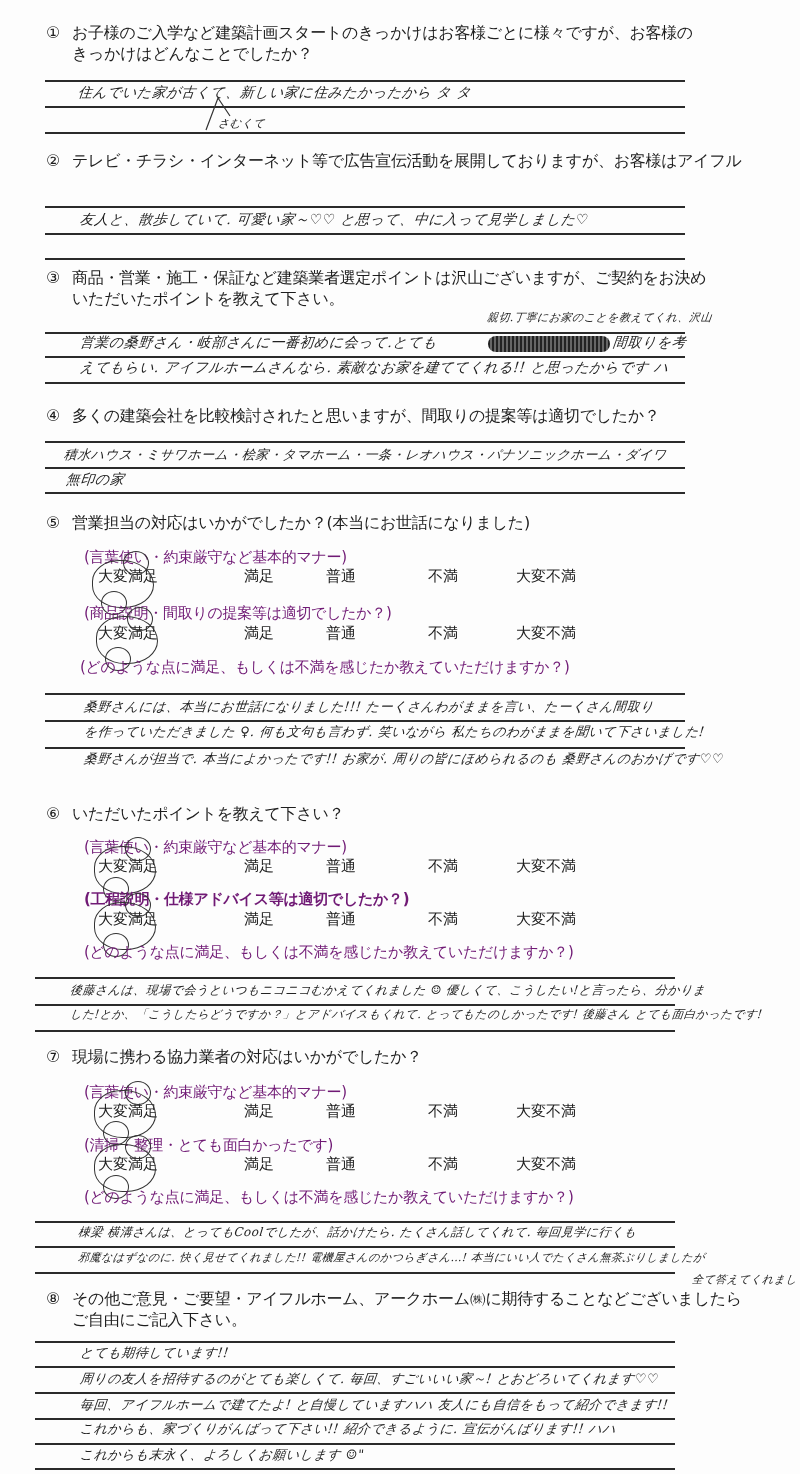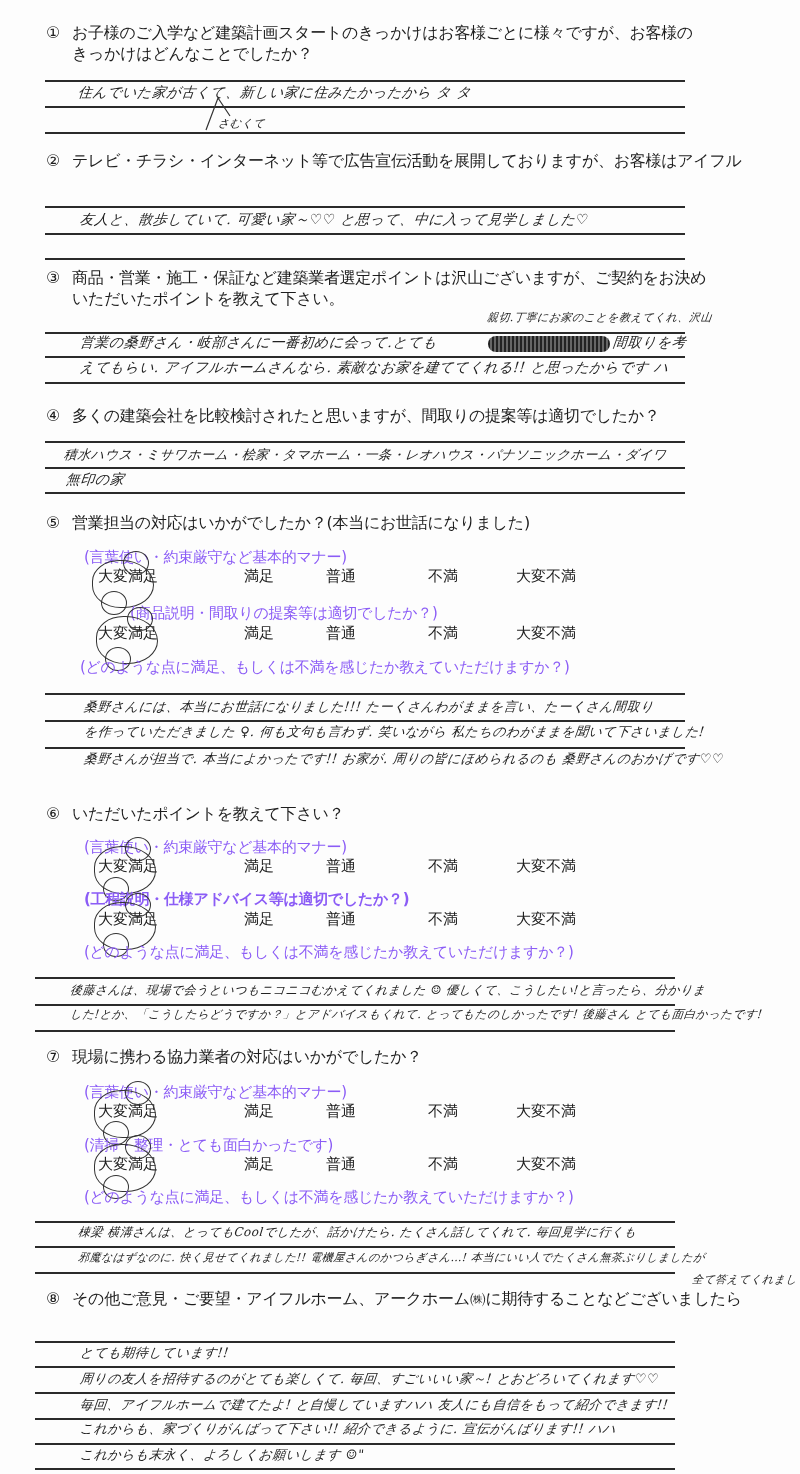--- a/index.html
+++ b/index.html
@@ -9,21 +9,21 @@
   }
   .q { position: absolute; left: 46px; font-size: 16px; line-height: 21px; letter-spacing: -0.3px; color: #1d1d1d; }
   .q .num { display: inline-block; width: 26px; }
   .q .line2 { padding-left: 26px; display: block; }
   .rule { position: absolute; height: 1.6px; background: #2b2b2b; }
   .hw {
     position: absolute; font-family: "DejaVu Serif", serif; font-style: italic;
     font-size: 14px; color: #222; letter-spacing: 0.5px; white-space: nowrap; transform: skewX(-6deg);
   }
   .hw.small { font-size: 11px; }
-  .sub { position: absolute; left: 84px; font-size: 15px; color: #8b5cf6; letter-spacing: -0.3px; }
+  .sub { position: absolute; left: 84px; font-size: 15px; color: #701a75; letter-spacing: -0.3px; }
   .ratings { position: absolute; left: 98px; width: 520px; font-size: 15px; color: #1d1d1d; }
   .ratings span { position: absolute; top: 0; white-space: nowrap; }
   .ratings .o1 { left: 0; } .ratings .o2 { left: 146px; } .ratings .o3 { left: 228px; }
   .ratings .o4 { left: 330px; } .ratings .o5 { left: 418px; }
   .flower {
     position: absolute; width: 62px; height: 48px; border: 1.4px solid #333; border-radius: 46% 54% 50% 48%;
     box-shadow: inset 0 0 0 0 transparent;
   }
   .flower::before, .flower::after {
     content: ""; position: absolute; border: 1.4px solid #333; border-radius: 50%;
@@ -84,21 +84,21 @@
 </div>
 <div class="sub" style="top:548px;">(言葉使い・約束厳守など基本的マナー)</div>
 <div class="ratings" style="top:567px;">
   <span class="o1">大変満足</span>
   <span class="o2">満足</span>
   <span class="o3">普通</span>
   <span class="o4">不満</span>
   <span class="o5">大変不満</span>
 </div>
 <div class="flower" style="top:560px;left:92px;"></div>
-<div class="sub" style="top:604px;margin-left:46px;">(商品説明・間取りの提案等は適切でしたか？)</div>
+<div class="sub" style="top:604px;">(商品説明・間取りの提案等は適切でしたか？)</div>
 <div class="ratings" style="top:624px;">
   <span class="o1">大変満足</span>
   <span class="o2">満足</span>
   <span class="o3">普通</span>
   <span class="o4">不満</span>
   <span class="o5">大変不満</span>
 </div>
 <div class="flower" style="top:616px;left:96px;"></div>
 <div class="sub" style="top:658px;left:80px;">(どのような点に満足、もしくは不満を感じたか教えていただけますか？)</div>
 <div class="rule" style="top:693px;left:45px;width:640px;"></div>
@@ -160,20 +160,21 @@
 <div class="sub" style="top:1188px;">(どのような点に満足、もしくは不満を感じたか教えていただけますか？)</div>
 <div class="rule" style="top:1221px;left:35px;width:640px;"></div>
 <div class="hw" style="top:1224px;left:78px;font-size:12px;">棟梁 横溝さんは、とってもCoolでしたが、話かけたら. たくさん話してくれて. 毎回見学に行くも</div>
 <div class="rule" style="top:1246px;left:35px;width:640px;"></div>
 <div class="hw" style="top:1250px;left:78px;font-size:11px;">邪魔なはずなのに. 快く見せてくれました!! 電機屋さんのかつらぎさん…! 本当にいい人でたくさん無茶ぶりしましたが</div>
 <div class="rule" style="top:1272px;left:35px;width:640px;"></div>
 <div class="hw small" style="top:1272px;left:692px;">全て答えてくれまし</div>
 
 <div class="q" style="top:1288px;">
   <span class="num">⑧</span><span>その他ご意見・ご要望・アイフルホーム、アークホーム㈱に期待することなどございましたら</span>
+  <span class="line2">ご自由にご記入下さい。</span>
 </div>
 <div class="rule" style="top:1341px;left:35px;width:640px;"></div>
 <div class="hw" style="top:1344px;left:80px;font-size:13px;">とても期待しています!!</div>
 <div class="rule" style="top:1366px;left:35px;width:640px;"></div>
 <div class="hw" style="top:1370px;left:80px;font-size:13px;">周りの友人を招待するのがとても楽しくて. 毎回、すごいいい家～! とおどろいてくれます♡♡</div>
 <div class="rule" style="top:1392px;left:35px;width:640px;"></div>
 <div class="hw" style="top:1396px;left:80px;font-size:13px;">毎回、アイフルホームで建てたよ! と自慢していますハハ 友人にも自信をもって紹介できます!!</div>
 <div class="rule" style="top:1418px;left:35px;width:640px;"></div>
 <div class="hw" style="top:1420px;left:80px;font-size:13px;">これからも、家づくりがんばって下さい!! 紹介できるように. 宣伝がんばります!! ハハ</div>
 <div class="rule" style="top:1443px;left:35px;width:640px;"></div>

